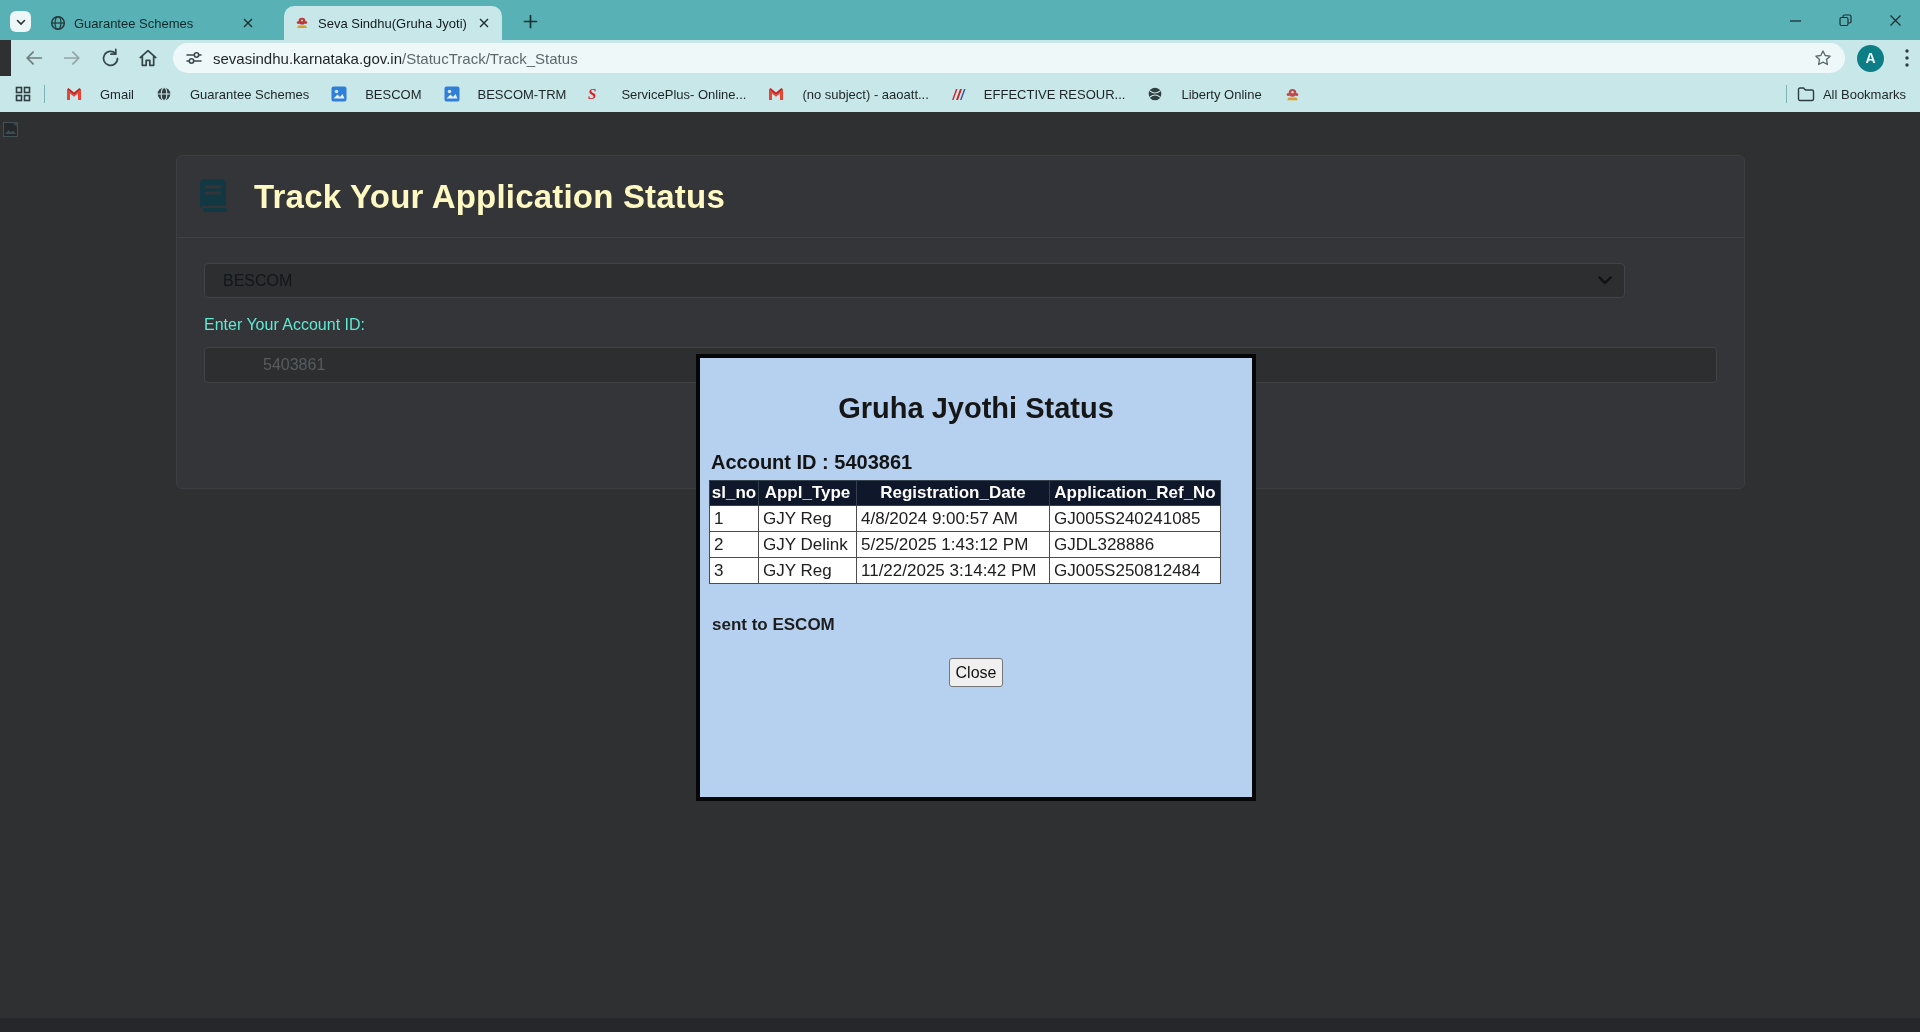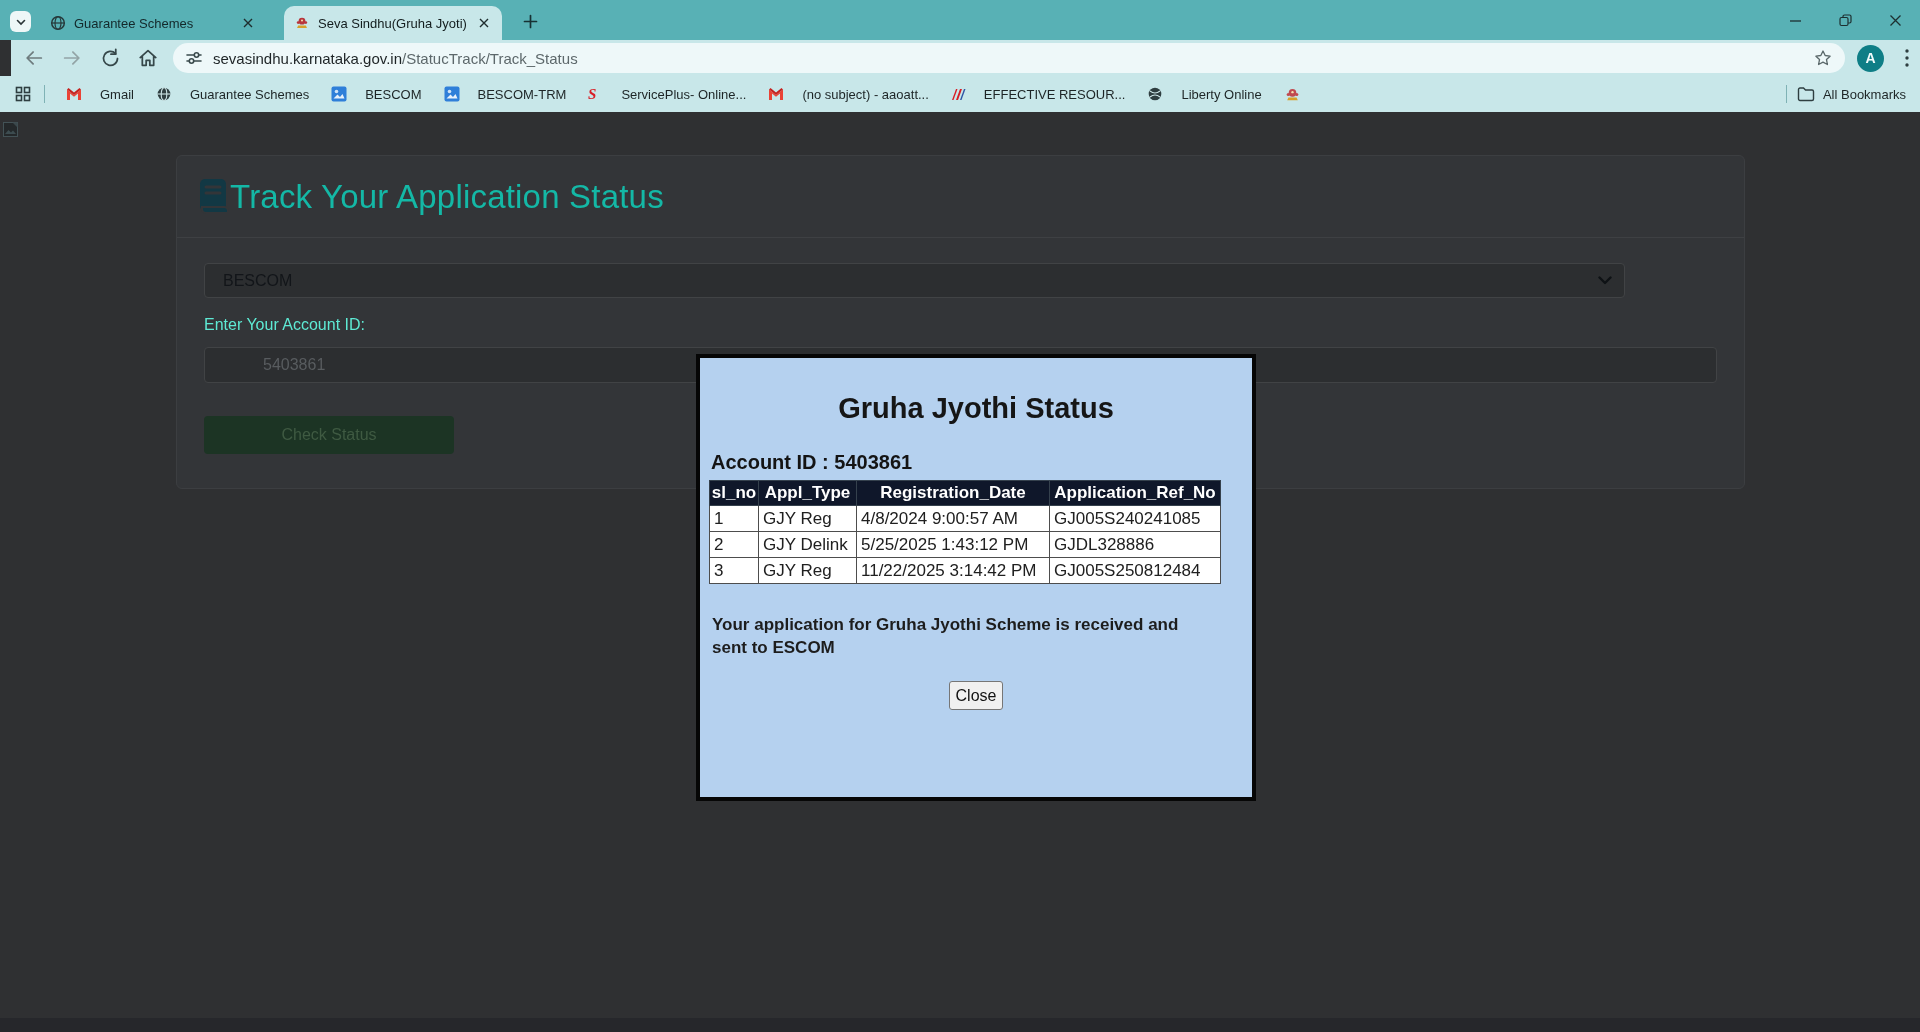--- a/index.html
+++ b/index.html
@@ -35,21 +35,21 @@
   .apps-grid { margin-left:12px; display:flex; align-items:center; justify-content:center; width:22px; height:22px; }
 
   
   .page { position:absolute; top:112px; left:0; width:1920px; height:920px; background:#2f3032; }
   .broken-img { position:absolute; left:3px; top:10px; opacity:.9; }
   .bottom-strip { position:absolute; left:0; bottom:0; width:100%; height:14px; background:#26272b; }
 
   .card { position:absolute; left:176px; top:43px; width:1569px; height:334px; background:#333538; border:1px solid #3c3e41; border-radius:6px; }
   .card-header { position:absolute; left:0; top:0; width:100%; height:82px; border-bottom:1px solid #3e4043; display:flex; align-items:center; }
   .book-icon { margin-left:21px; }
-  .page-title { font-size:33px; font-weight:normal; color:#14b8a6; letter-spacing:.2px; }
+  .page-title { margin-left:24px; font-size:33px; font-weight:bold; color:#fef9c3; letter-spacing:.2px; }
 
   .escom-select { position:absolute; left:27px; top:107px; width:1421px; height:35px; background:#2c2e30; border:1px solid #414345; border-radius:4px; display:flex; align-items:center; }
   .escom-select .val { margin-left:18px; font-size:16px; color:#121519; flex:1; }
   .escom-select .chev { margin-right:12px; }
   .acct-label { position:absolute; left:27px; top:160px; font-size:16px; color:#5eead4; }
   .acct-input { position:absolute; left:27px; top:191px; width:1513px; height:36px; background:#2c2e30; border:1px solid #414345; border-radius:4px; display:flex; align-items:center;padding-left:44px; }
   .acct-input .val { margin-left:14px; font-size:16px; color:#585c5f; }
   .check-btn { position:absolute; left:27px; top:260px; width:250px; height:38px; background:#1c3424; border:none; border-radius:4px; font-size:16px; color:#3f5a42; font-family:"Liberation Sans",sans-serif; }
 
   
@@ -336,21 +336,20 @@
             </svg>
         </span>
       </div>
 
       <div class="acct-label">Enter Your Account ID:</div>
 
       <div class="acct-input">
         <span class="val">5403861</span>
       </div>
 
-      <button class="check-btn">Check Status</button>
     </div>
 
     <div class="modal">
       <div class="modal-title">Gruha Jyothi Status</div>
       <div class="acct-line">Account ID : 5403861</div>
 
       <table class="status-table">
         <colgroup>
             <col style="width:49px">
             <col style="width:98px">
@@ -381,21 +380,20 @@
           <tr>
             <td>3</td>
             <td>GJY Reg</td>
             <td>11/22/2025 3:14:42 PM</td>
             <td>GJ005S250812484</td>
           </tr>
         </tbody>
       </table>
 
       <div class="modal-msg">
-        <div>Your application for Gruha Jyothi Scheme is received and</div>
         <div>sent to ESCOM</div>
       </div>
 
       <button class="close-btn">Close</button>
     </div>
 
     <div class="bottom-strip"></div>
   </div>
 </div>
 

